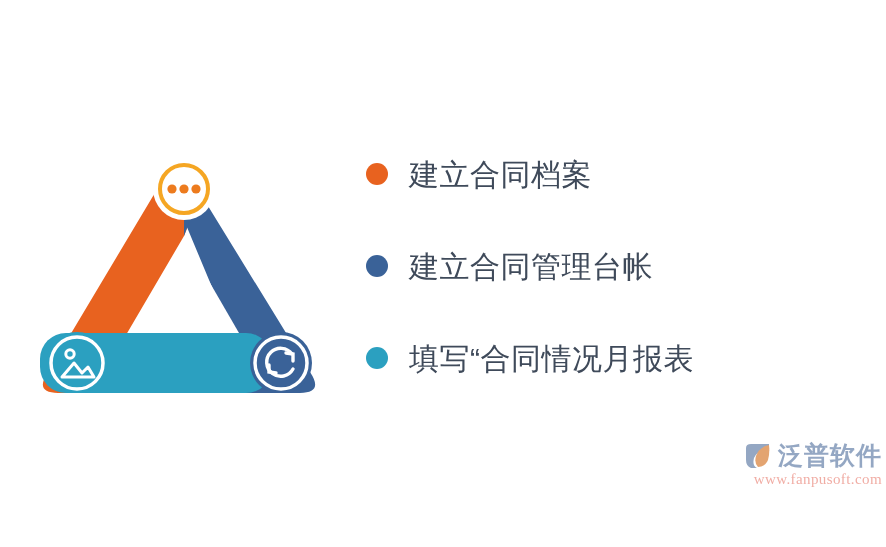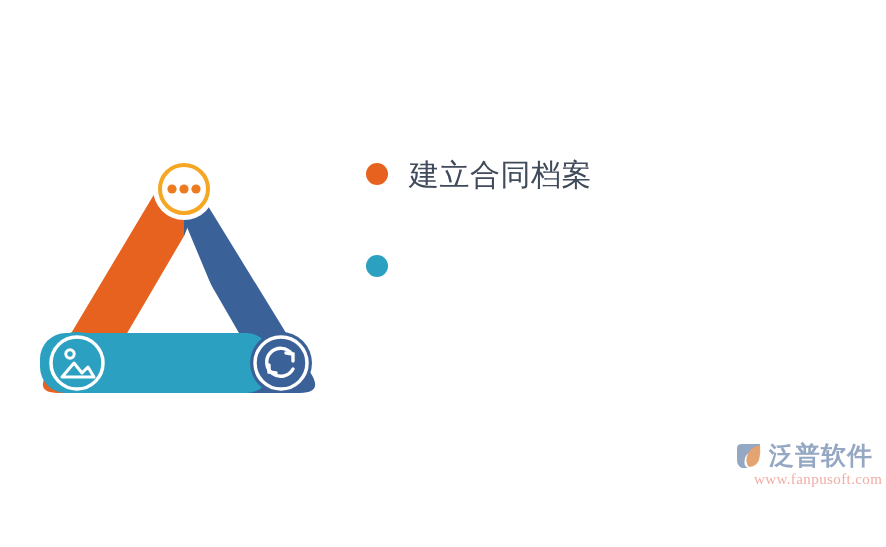--- a/index.html
+++ b/index.html
@@ -62,21 +62,21 @@
 
   
   .watermark {
     position: absolute;
     right: 4px;
     bottom: 4px;
     width: 148px;
     height: 62px;
     display: flex;
     flex-direction: column;
-    align-items: flex-start;
+    align-items: flex-end;
     justify-content: center;
     opacity: 0.95;
   }
   .wm-top {
     display: flex;
     align-items: center;
     gap: 5px;
   }
   .wm-mark {
     width: 30px;
@@ -158,23 +158,28 @@
     </svg>
   </div>
 
   <div class="bullet-list">
 
     <div class="bullet-row">
       <span class="bullet-dot" style="background:#E8621F"></span>
       <span class="bullet-text">建立合同档案</span>
     </div>
 
+    <div class="bullet-row">
+      <span class="bullet-dot" style="background:#3A6298"></span>
+      <span class="bullet-text">建立合同管理台帐</span>
+    </div>
 
     <div class="bullet-row">
       <span class="bullet-dot" style="background:#2BA0C0"></span>
+      <span class="bullet-text">填写“合同情况月报表</span>
     </div>
 
   </div>
 
   <div class="watermark">
     <div class="wm-top">
       <svg class="wm-mark" viewBox="0 0 30 28" xmlns="http://www.w3.org/2000/svg">
         <path d="M 3 6 Q 3 2 8 2 L 26 2 L 26 8 Q 14 8 11 16 Q 9 24 14 26 L 8 26 Q 3 24 3 18 Z" fill="#8FA3C0"></path>
         <path d="M 26 3 Q 16 5 13 14 Q 11 21 15 25 Q 22 25 25 18 Q 27 11 26 3 Z" fill="#E2A06A"></path>
       </svg>

